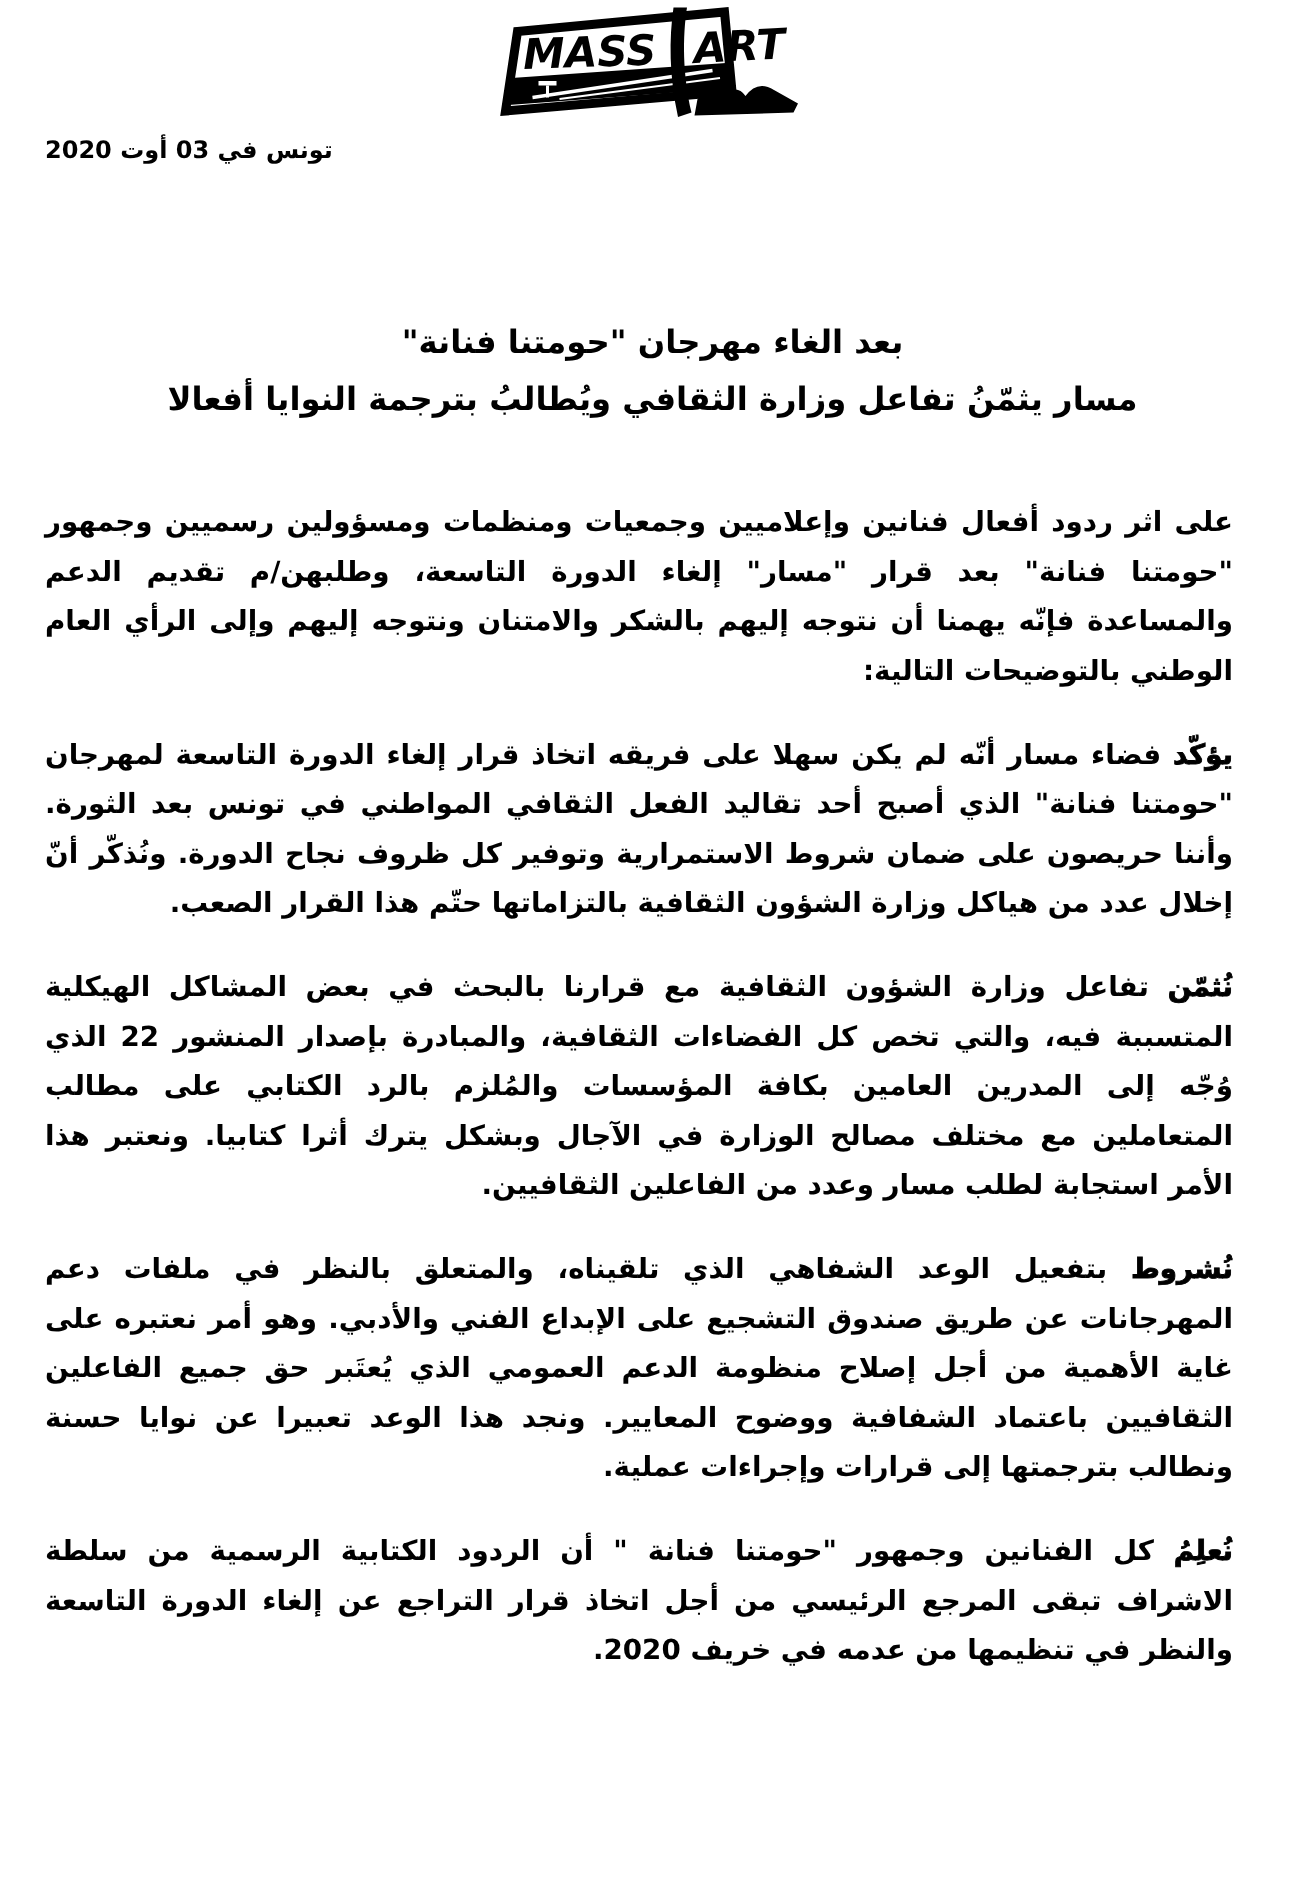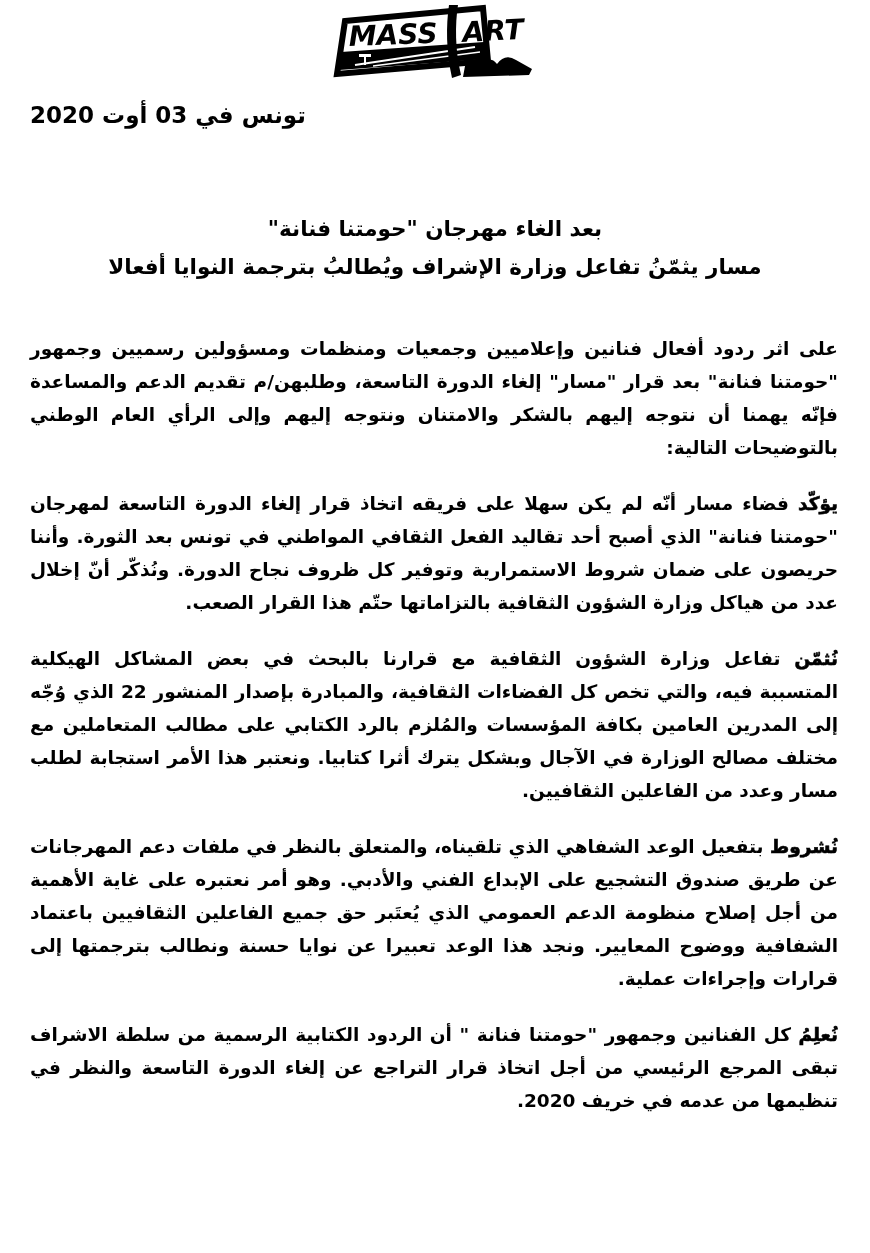--- a/index.html
+++ b/index.html
@@ -6,34 +6,34 @@
   .page{
     width:870px;height:1253px;position:relative;background:#ffffff;
     font-family:"DejaVu Sans",sans-serif;color:#000;overflow:hidden;
     margin:0 auto;
   }
   
   .logo{position:absolute;top:4px;left:333px;width:218px;height:80px;}
   .logo svg{width:100%;height:100%;}
   
   .date{
-    position:absolute;top:102px;left:30px;direction:rtl;
-    font-size:23px;font-weight:bold;white-space:nowrap;
+    position:absolute;top:90px;left:30px;direction:rtl;
+    font-size:16px;font-weight:bold;white-space:nowrap;
   }
   
   .title{
     position:absolute;top:210px;left:0;right:0;text-align:center;direction:rtl;
     font-weight:bold;font-size:21.5px;line-height:38px;
   }
   
   .content{
     position:absolute;top:332px;left:30px;right:32px;direction:rtl;
     text-align:justify;font-size:18.5px;font-weight:bold;line-height:33px;
   }
-  .content p{margin:0 0 23px 0;}
+  .content p{margin:0 16px 23px 0;}
   .content p .lead{
     font-weight:bold;
     -webkit-text-stroke:0.6px #000;
   }
 </style>
 </head>
 <body>
 
 <div class="page">
 
@@ -55,21 +55,21 @@
 
       <text x="16" y="42" font-family="DejaVu Sans, sans-serif" font-size="28" font-weight="bold" font-style="italic" fill="#000000" transform="rotate(-2 16 42)">MASS</text>
       <text x="130" y="38" font-family="DejaVu Sans, sans-serif" font-size="28" font-weight="bold" font-style="italic" fill="#000000" transform="rotate(-3 130 38)">ART</text>
     </svg>
   </div>
 
   <div class="date">تونس في 03 أوت 2020</div>
 
   <div class="title">
     <div>بعد الغاء مهرجان "حومتنا فنانة"</div>
-    <div>مسار يثمّنُ تفاعل وزارة الإشراف ويُطالبُ بترجمة النوايا أفعالا</div>
+    <div>مسار يثمّنُ تفاعل وزارة الثقافي ويُطالبُ بترجمة النوايا أفعالا</div>
   </div>
 
   <div class="content">
     <p><b class="lead"></b><span>على اثر ردود أفعال فنانين وإعلاميين وجمعيات ومنظمات ومسؤولين رسميين وجمهور "حومتنا فنانة" بعد قرار "مسار" إلغاء الدورة التاسعة، وطلبهن/م تقديم الدعم والمساعدة فإنّه يهمنا أن نتوجه إليهم بالشكر والامتنان ونتوجه إليهم وإلى الرأي العام الوطني بالتوضيحات التالية:</span></p>
     <p><b class="lead">يؤكّد</b><span> فضاء مسار أنّه لم يكن سهلا على فريقه اتخاذ قرار إلغاء الدورة التاسعة لمهرجان "حومتنا فنانة" الذي أصبح أحد تقاليد الفعل الثقافي المواطني في تونس بعد الثورة. وأننا حريصون على ضمان شروط الاستمرارية وتوفير كل ظروف نجاح الدورة. ونُذكّر أنّ إخلال عدد من هياكل وزارة الشؤون الثقافية بالتزاماتها حتّم هذا القرار الصعب.</span></p>
     <p><b class="lead">نُثمّن</b><span> تفاعل وزارة الشؤون الثقافية مع قرارنا بالبحث في بعض المشاكل الهيكلية المتسببة فيه، والتي تخص كل الفضاءات الثقافية، والمبادرة بإصدار المنشور 22 الذي وُجّه إلى المدرين العامين بكافة المؤسسات والمُلزم بالرد الكتابي على مطالب المتعاملين مع مختلف مصالح الوزارة في الآجال وبشكل يترك أثرا كتابيا. ونعتبر هذا الأمر استجابة لطلب مسار وعدد من الفاعلين الثقافيين.</span></p>
     <p><b class="lead">نُشروط</b><span> بتفعيل الوعد الشفاهي الذي تلقيناه، والمتعلق بالنظر في ملفات دعم المهرجانات عن طريق صندوق التشجيع على الإبداع الفني والأدبي. وهو أمر نعتبره على غاية الأهمية من أجل إصلاح منظومة الدعم العمومي الذي يُعتَبر حق جميع الفاعلين الثقافيين باعتماد الشفافية ووضوح المعايير. ونجد هذا الوعد تعبيرا عن نوايا حسنة ونطالب بترجمتها إلى قرارات وإجراءات عملية.</span></p>
     <p><b class="lead">نُعلِمُ</b><span> كل الفنانين وجمهور "حومتنا فنانة " أن الردود الكتابية الرسمية من سلطة الاشراف تبقى المرجع الرئيسي من أجل اتخاذ قرار التراجع عن إلغاء الدورة التاسعة والنظر في تنظيمها من عدمه في خريف 2020.</span></p>
 
   </div>

